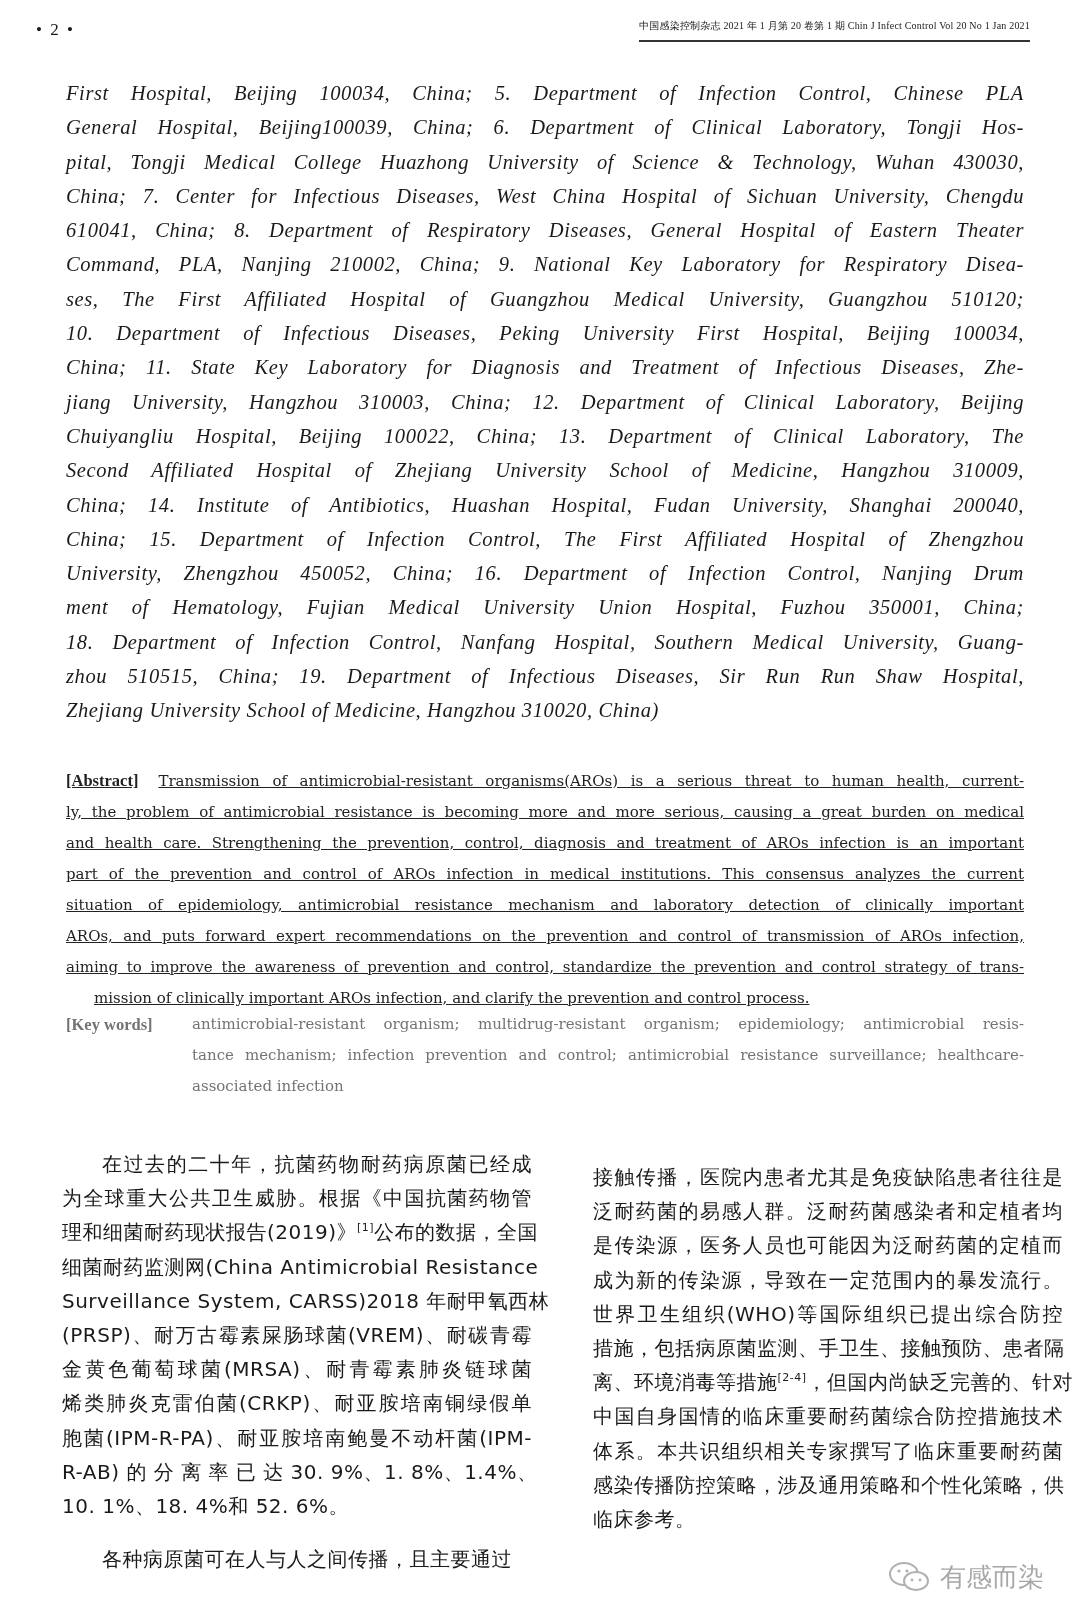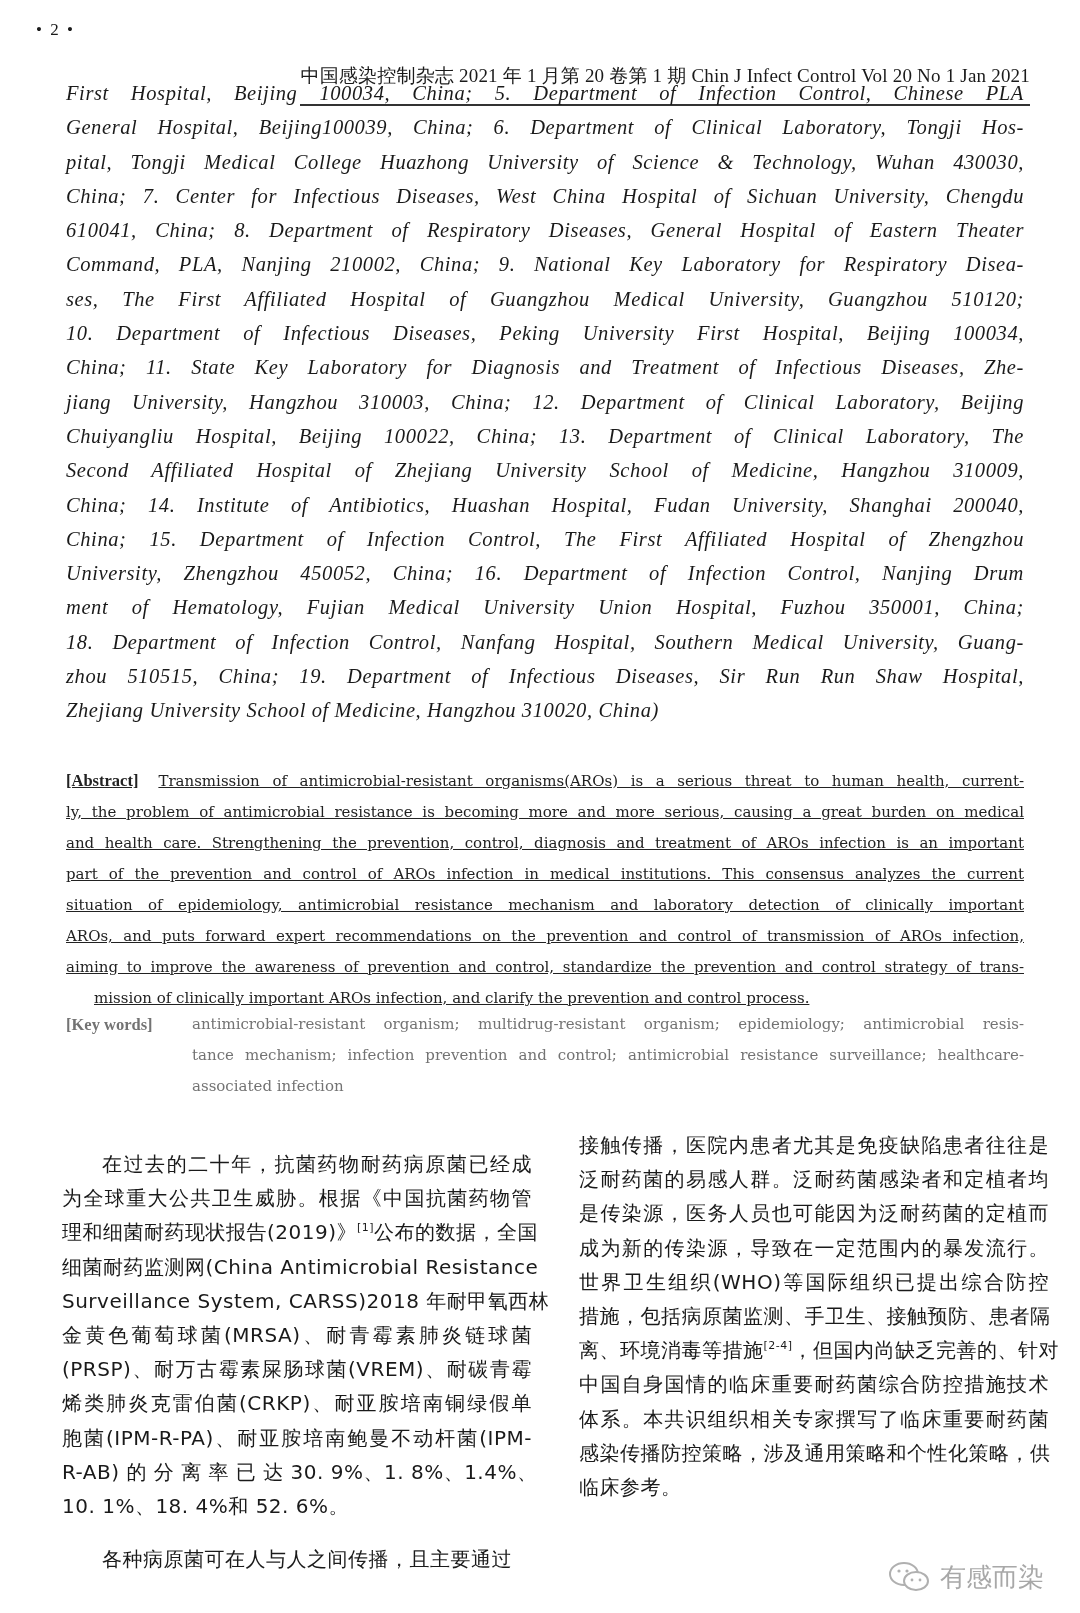--- a/index.html
+++ b/index.html
@@ -1,35 +1,35 @@
 <!DOCTYPE html>
 <html><head>
 <meta charset="utf-8">
 <style>
   html, body { margin: 0; padding: 0; background: #ffffff; }
   body { width: 1080px; height: 1613px; position: relative; overflow: hidden; color: #1a1a1a; }
   .header { position: absolute; top: 0; left: 0; width: 1080px; height: 50px; }
   .page-num { position: absolute; left: 36px; top: 20px; font-family: "Liberation Serif", serif; font-size: 17px; letter-spacing: 2px; }
-  .running-head { position: absolute; right: 50px; top: 19px; font-family: "Liberation Serif", serif; font-size: 19px; letter-spacing: 0.2px; padding-bottom: 15px; border-bottom: 2px solid #333; white-space: nowrap; margin-top: 44px; }
+  .running-head { position: absolute; right: 50px; top: 19px; font-family: "Liberation Serif", serif; font-size: 10px; letter-spacing: 0.2px; padding-bottom: 7px; border-bottom: 2px solid #333; white-space: nowrap; }
   .affil { position: absolute; left: 66px; top: 76px; width: 958px; font-family: "Liberation Serif", serif; font-style: italic; font-size: 20.5px; line-height: 34.3px; text-align: justify; letter-spacing: 0.6px; }
   .affil .line { display: block; text-align-last: justify; white-space: nowrap; }
   .affil .line.last { text-align-last: left; }
   .abstract { position: absolute; left: 66px; top: 765px; width: 958px; font-family: "DejaVu Serif", serif; font-size: 15px; line-height: 31px; color: #222; text-decoration: underline; }
   .abstract .line { display: block; text-align: justify; text-align-last: justify; white-space: nowrap; }
   .abstract .line.last { text-align-last: left; margin-left: 28px; }
   .tag { font-weight: bold; font-family: "Liberation Serif", serif; font-size: 16.5px; }
   .gap { display: inline-block; width: 20px; }
   .kw { position: absolute; left: 66px; top: 1009px; width: 958px; font-family: "DejaVu Serif", serif; font-size: 15px; line-height: 31px; color: #737373; }
   .kw .label { position: absolute; left: 0; top: 0; }
   .kw .body { margin-left: 126px; }
   .kw .line { display: block; text-align: justify; text-align-last: justify; white-space: nowrap; }
   .kw .line.last { text-align-last: left; }
   .col { position: absolute; top: 1128px; width: 470px; font-family: "DejaVu Sans", sans-serif; font-size: 20px; line-height: 34.2px; color: #1a1a1a; }
   .col.left { left: 62px; }
-  .col.right { left: 579px; width: 470px; }
+  .col.right { left: 593px; width: 470px; margin-top: 32px; }
   .col .line { display: block; text-align: justify; text-align-last: justify; white-space: nowrap; letter-spacing: 0.5px; }
   .col .line.last { text-align-last: left; }
   .col .line.indent { padding-left: 40px; margin-top: 19px; }
   sup { font-size: 11px; line-height: 0; vertical-align: 8px; }
   .watermark { position: absolute; left: 888px; top: 1560px; display: flex; align-items: flex-start; gap: 8px; color: #a8a8a8; font-family: "DejaVu Sans", sans-serif; font-size: 26px; }
   .wechat-icon { width: 44px; height: 34px; }
 </style>
 </head>
 <body>
 
@@ -79,22 +79,22 @@
     <span class="line last">associated infection</span>
   </div>
 </div>
 
 <div class="col left" id="colLeft">
     <span class="line indent"><span>在过去的二十年，抗菌药物耐药病原菌已经成</span></span>
     <span class="line"><span>为全球重大公共卫生威胁。根据《中国抗菌药物管</span></span>
     <span class="line"><span>理和细菌耐药现状报告(2019)》</span><sup>[1]</sup><span>公布的数据，全国</span></span>
     <span class="line"><span>细菌耐药监测网(China Antimicrobial Resistance</span></span>
     <span class="line"><span>Surveillance System, CARSS)2018 年耐甲氧西林</span></span>
+    <span class="line"><span>(PRSP)、耐万古霉素屎肠球菌(VREM)、耐碳青霉</span></span>
     <span class="line"><span>金黄色葡萄球菌(MRSA)、耐青霉素肺炎链球菌</span></span>
-    <span class="line"><span>(PRSP)、耐万古霉素屎肠球菌(VREM)、耐碳青霉</span></span>
     <span class="line"><span>烯类肺炎克雷伯菌(CRKP)、耐亚胺培南铜绿假单</span></span>
     <span class="line"><span>胞菌(IPM-R-PA)、耐亚胺培南鲍曼不动杆菌(IPM-</span></span>
     <span class="line"><span>R-AB) 的 分 离 率 已 达  30. 9%、1. 8%、1.4%、</span></span>
     <span class="line last"><span>10. 1%、18. 4%和 52. 6%。</span></span>
     <span class="line indent last"><span>各种病原菌可在人与人之间传播，且主要通过</span></span>
   </div>
 <div class="col right" id="colRight">
     <span class="line"><span>接触传播，医院内患者尤其是免疫缺陷患者往往是</span></span>
     <span class="line"><span>泛耐药菌的易感人群。泛耐药菌感染者和定植者均</span></span>
     <span class="line"><span>是传染源，医务人员也可能因为泛耐药菌的定植而</span></span>

